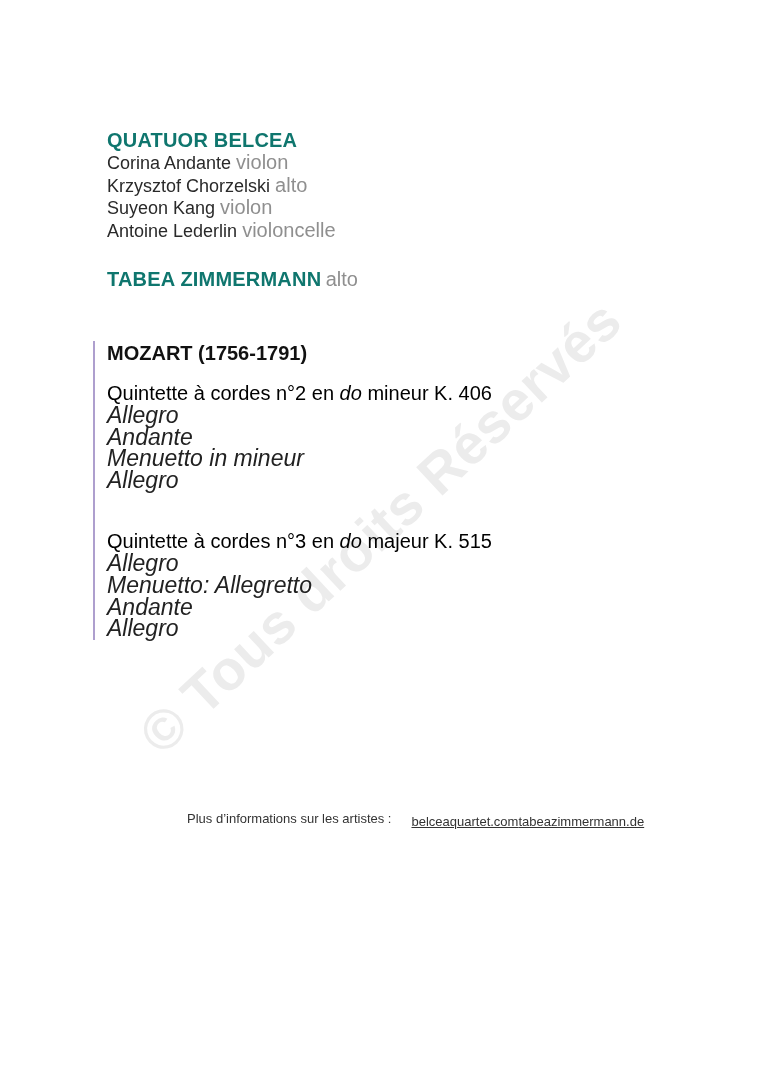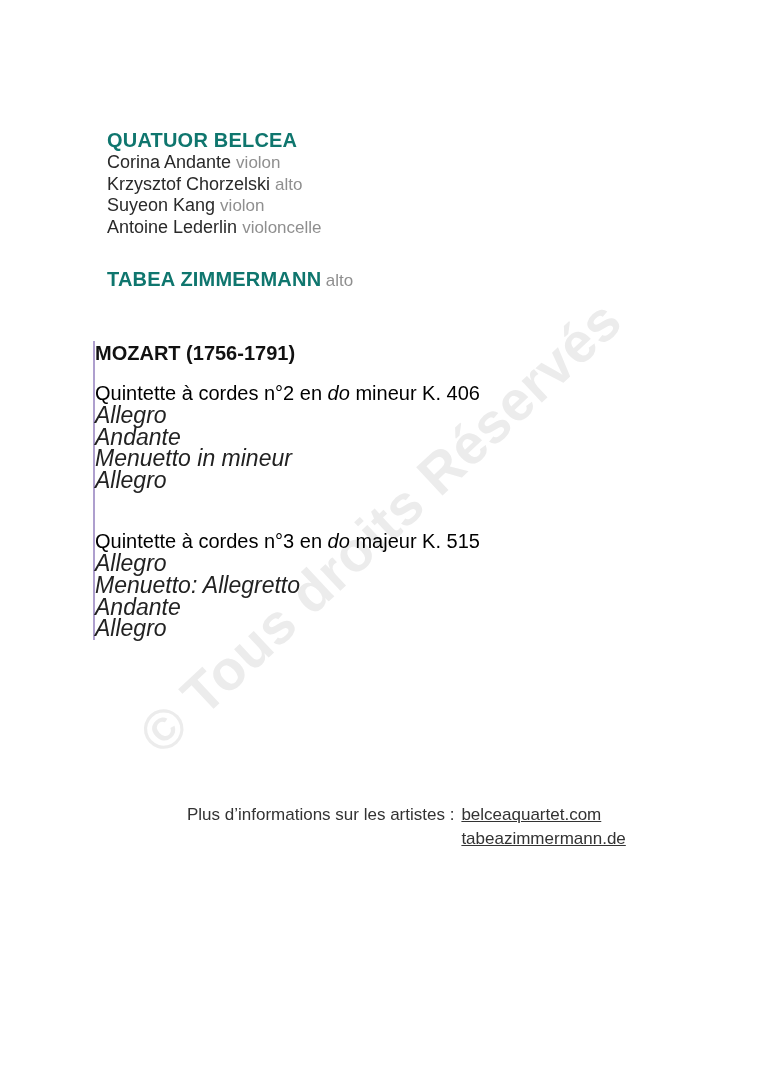--- a/index.html
+++ b/index.html
@@ -41,50 +41,51 @@
   
   .ensemble { left: 107px; top: 129px; }
   .block-title {
     font-size: 20px;
     font-weight: 700;
     line-height: 23px;
     letter-spacing: 0.2px;
     color: #0f766e;
   }
   .member { font-size: 18px; line-height: 21.5px; color: #2a2a2a; }
-  .muted { color: var(--muted); font-size: 17px; font-weight: 400; }
+  .muted { color: var(--muted); font-size: 20px; font-weight: 400; }
 
   
   .guest { left: 107px; top: 256px; margin-top: 12px; }
 
   
   .program {
     left: 93px;
     top: 341px;
     border-left: 2px solid var(--accent-line);
+    padding-left: 12px;
   }
   .composer { font-size: 20px; font-weight: 700; line-height: 24px; color: #111111; }
   .work.first { margin-top: 4px; }
   .work.second { margin-top: 38px; }
   .work-title { font-size: 20px; font-weight: 400; line-height: 24px; color: #000000; margin-top: 16px; }
   .work-title .it { font-style: italic; }
   .movement { font-size: 23px; font-style: italic; line-height: 21.6px; color: #222222; }
 
   
   .footer {
     left: 187px;
     top: 803px;
     display: flex;
-    align-items: flex-start;
-    gap: 7px;
-    font-size: 17px;
+    align-items: center;
+    gap: 20px;
+    font-size: 13px;
     line-height: 24px;
     color: #333333;
   }
-  .footer-links { display: flex; flex-direction: column; }
+  .footer-links { display: flex; flex-direction: row; margin-top: 7px; }
   .footer-links a {
     color: var(--link);
     text-decoration: underline;
     cursor: pointer;
   }
 </style>
 </head>
 <body>
 
 <div class="page">

